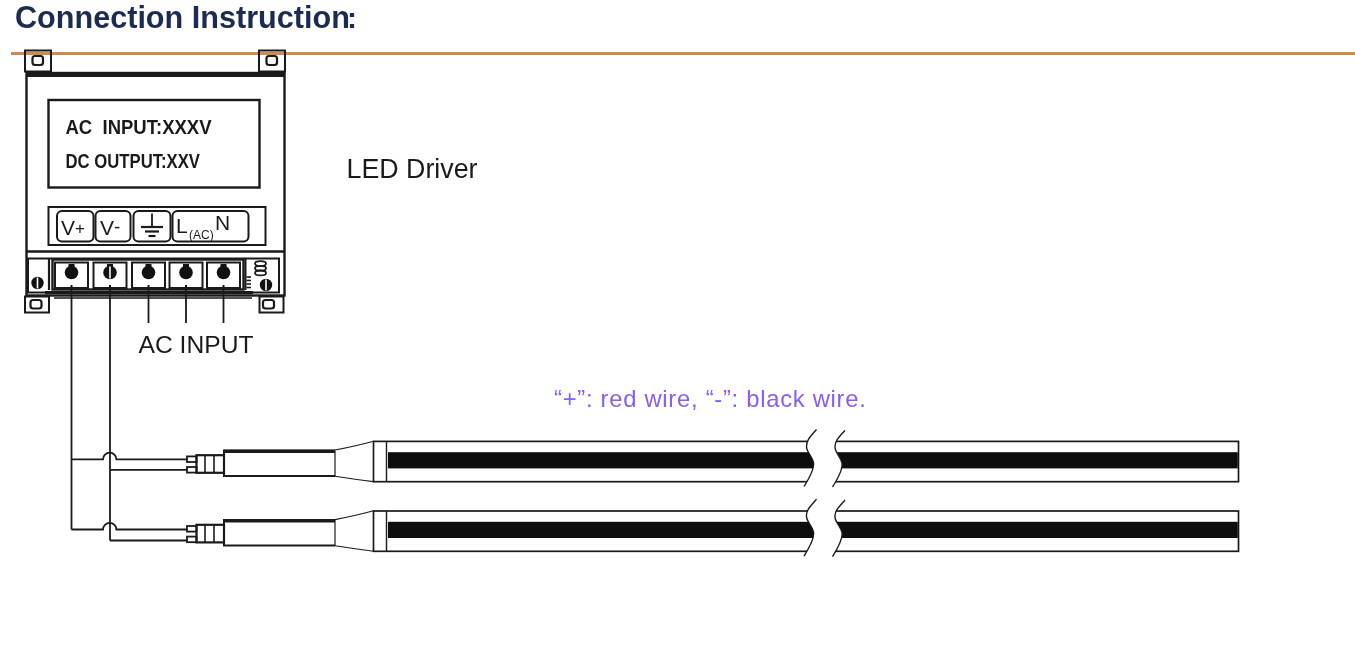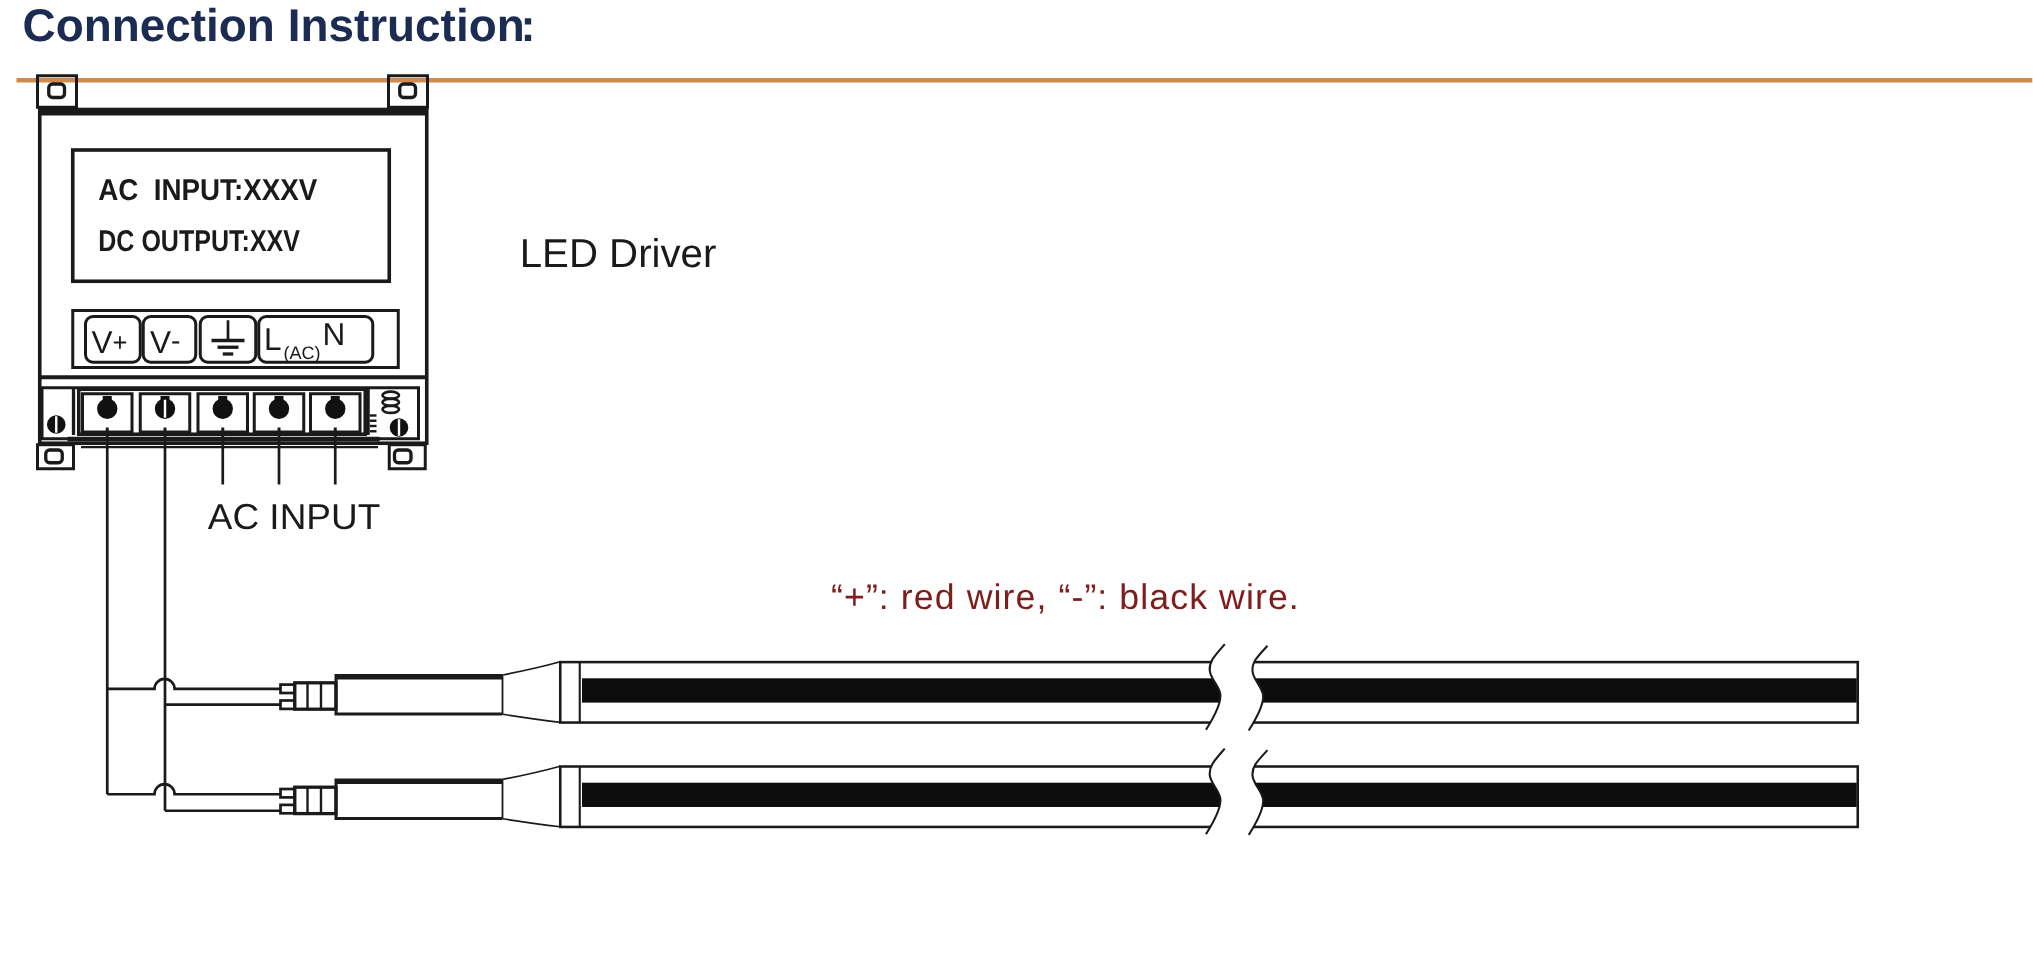--- a/index.html
+++ b/index.html
@@ -1,18 +1,18 @@
 <!DOCTYPE html>
 <html><head>
 <meta charset="utf-8">
 <style>
   html,body{margin:0;padding:0;background:#ffffff;}
   #page{position:relative;width:1355px;height:651px;overflow:hidden;
         font-family:"Liberation Sans",sans-serif;}
-  .t{position:absolute;white-space:pre;color:#7f1d1d;}
+  .t{position:absolute;white-space:pre;color:#8b5cf6;}
 </style>
 </head>
 <body>
 <div id="page">
   <div class="t" style="left:15px;top:2px;font-size:30.6px;line-height:1;font-weight:bold;color:#1b2b52;">Connection Instruction</div>
   <div class="t" style="left:347px;top:2.5px;font-size:30px;line-height:1;font-weight:bold;color:#1b2b52;">:</div>
   <div style="position:absolute;left:11px;top:52px;width:1344px;height:3px;background:#d08a4c;"></div>
 
   <svg width="1355" height="651" style="position:absolute;left:0;top:0;">
     <g fill="none" stroke="#1a1a1a" stroke-width="2">

